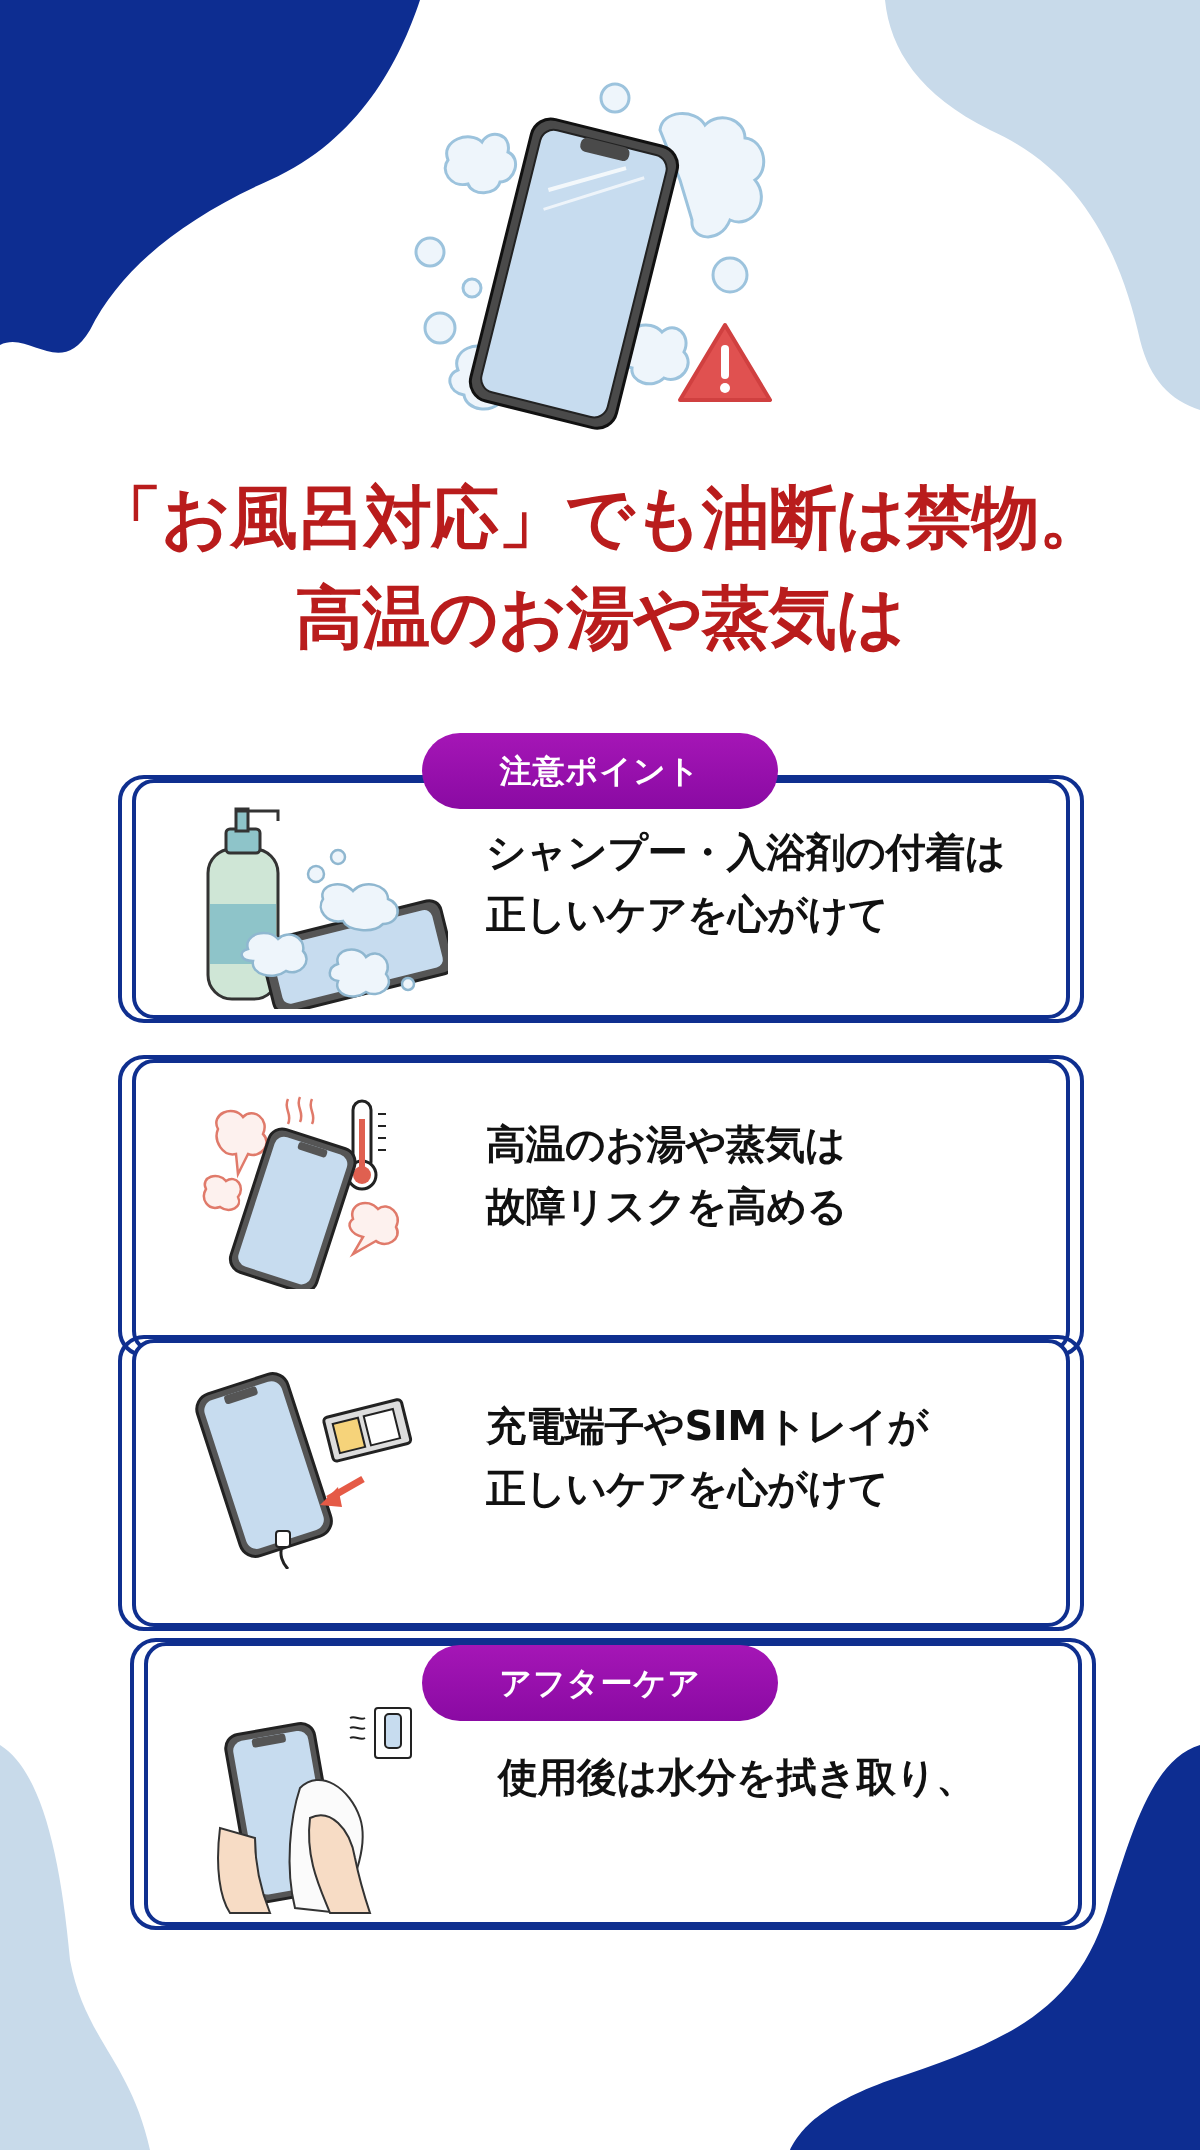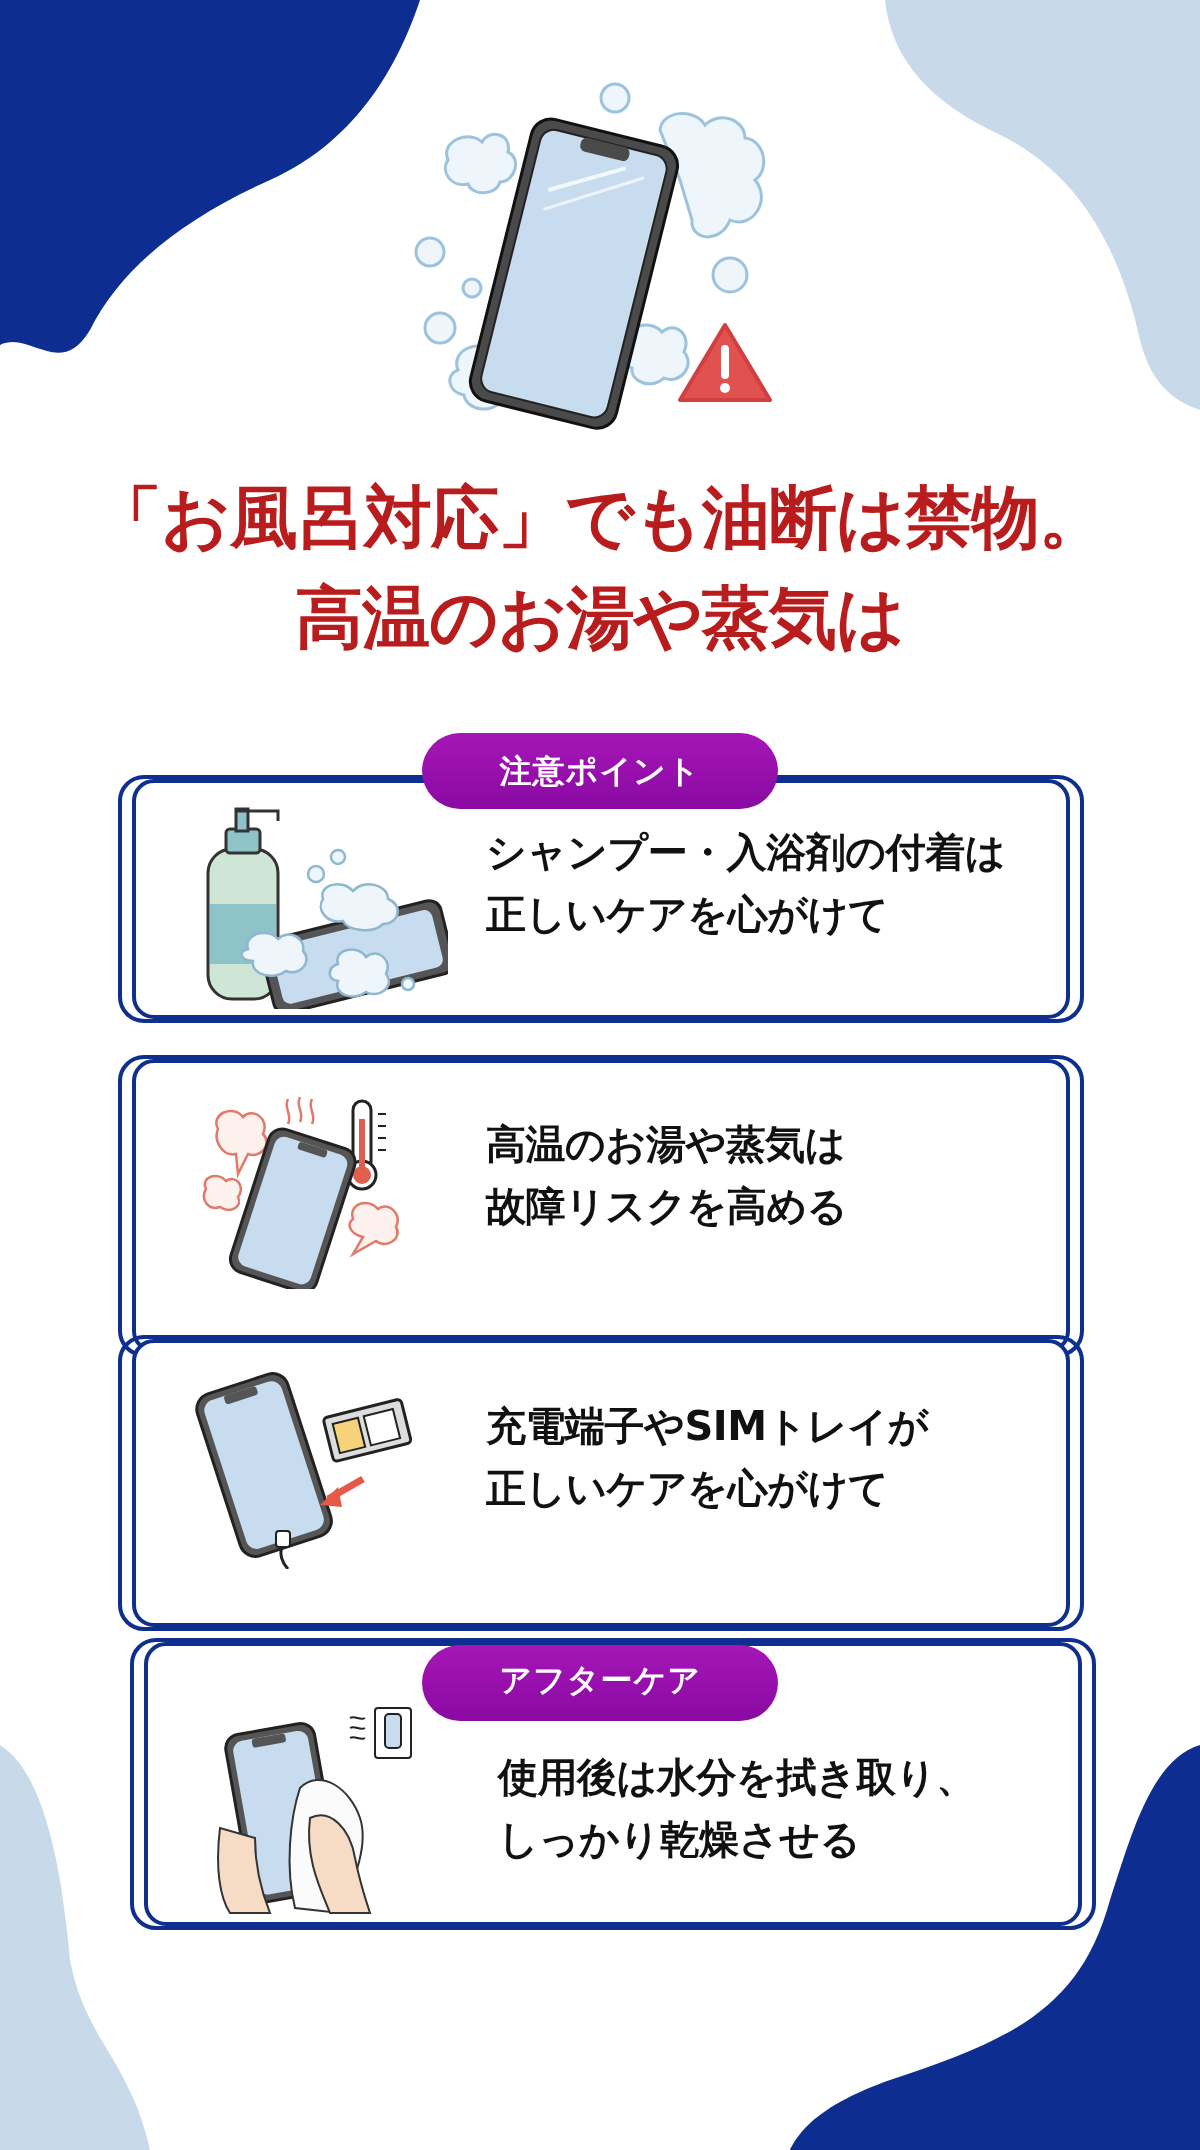--- a/index.html
+++ b/index.html
@@ -149,21 +149,21 @@
     <path d="M132 146 L150 128 L154 148 Z" fill="#e55a46"></path>
     <path d="M95 185 C90 195 95 205 100 210" stroke="#222" stroke-width="3" fill="none"></path>
     <rect x="88" y="172" width="14" height="16" rx="3" fill="#fff" stroke="#222" stroke-width="2"></rect>
   </svg>
   <div class="text" style="top:60px;">
     <div>充電端子やSIMトレイが</div>
     <div>正しいケアを心がけて</div>
   </div>
 </div>
 
-<div class="pill" style="top:1645px;font-family:Liberation Mono, monospace;">アフターケア</div>
+<div class="pill" style="top:1645px;">アフターケア</div>
 
 <div class="card" style="top:1638px; height:292px;margin-left:12px;">
   <div class="frame-outer"></div>
   <div class="frame-inner"></div>
   <svg class="illus" style="top:60px; height:220px;" viewBox="0 0 260 220">
     <g>
       <rect x="175" y="10" width="36" height="50" rx="3" fill="#fff" stroke="#222" stroke-width="2"></rect>
       <rect x="185" y="16" width="16" height="34" rx="4" fill="#c7dcef" stroke="#222" stroke-width="2"></rect>
       <path d="M150 20 C155 17 160 23 165 20 M150 30 C155 27 160 33 165 30 M150 40 C155 37 160 43 165 40" stroke="#222" stroke-width="2" fill="none"></path>
     </g>
@@ -171,15 +171,14 @@
       <rect x="35" y="30" width="90" height="170" rx="14" fill="#555" stroke="#222" stroke-width="3"></rect>
       <rect x="42" y="37" width="76" height="156" rx="10" fill="#c7dcef"></rect>
       <rect x="62" y="37" width="34" height="9" rx="3" fill="#555"></rect>
     </g>
     <path d="M100 90 C120 70 150 90 160 120 C170 150 150 190 140 215 L95 210 C85 170 90 120 100 90 Z" fill="#fbfbfb" stroke="#333" stroke-width="2"></path>
     <path d="M20 130 C15 170 20 200 30 215 L70 215 C60 190 55 165 55 140 Z" fill="#f7dcc5" stroke="#333" stroke-width="2"></path>
     <path d="M110 120 C130 110 150 130 155 160 C160 185 165 200 170 215 L130 215 C120 190 105 160 110 120 Z" fill="#f7dcc5" stroke="#333" stroke-width="2"></path>
   </svg>
   <div class="text" style="top:108px;">
     <div>使用後は水分を拭き取り、</div>
-    <div>しっかり乾燥させる</div>
   </div>
 </div>
 
 </body></html>

